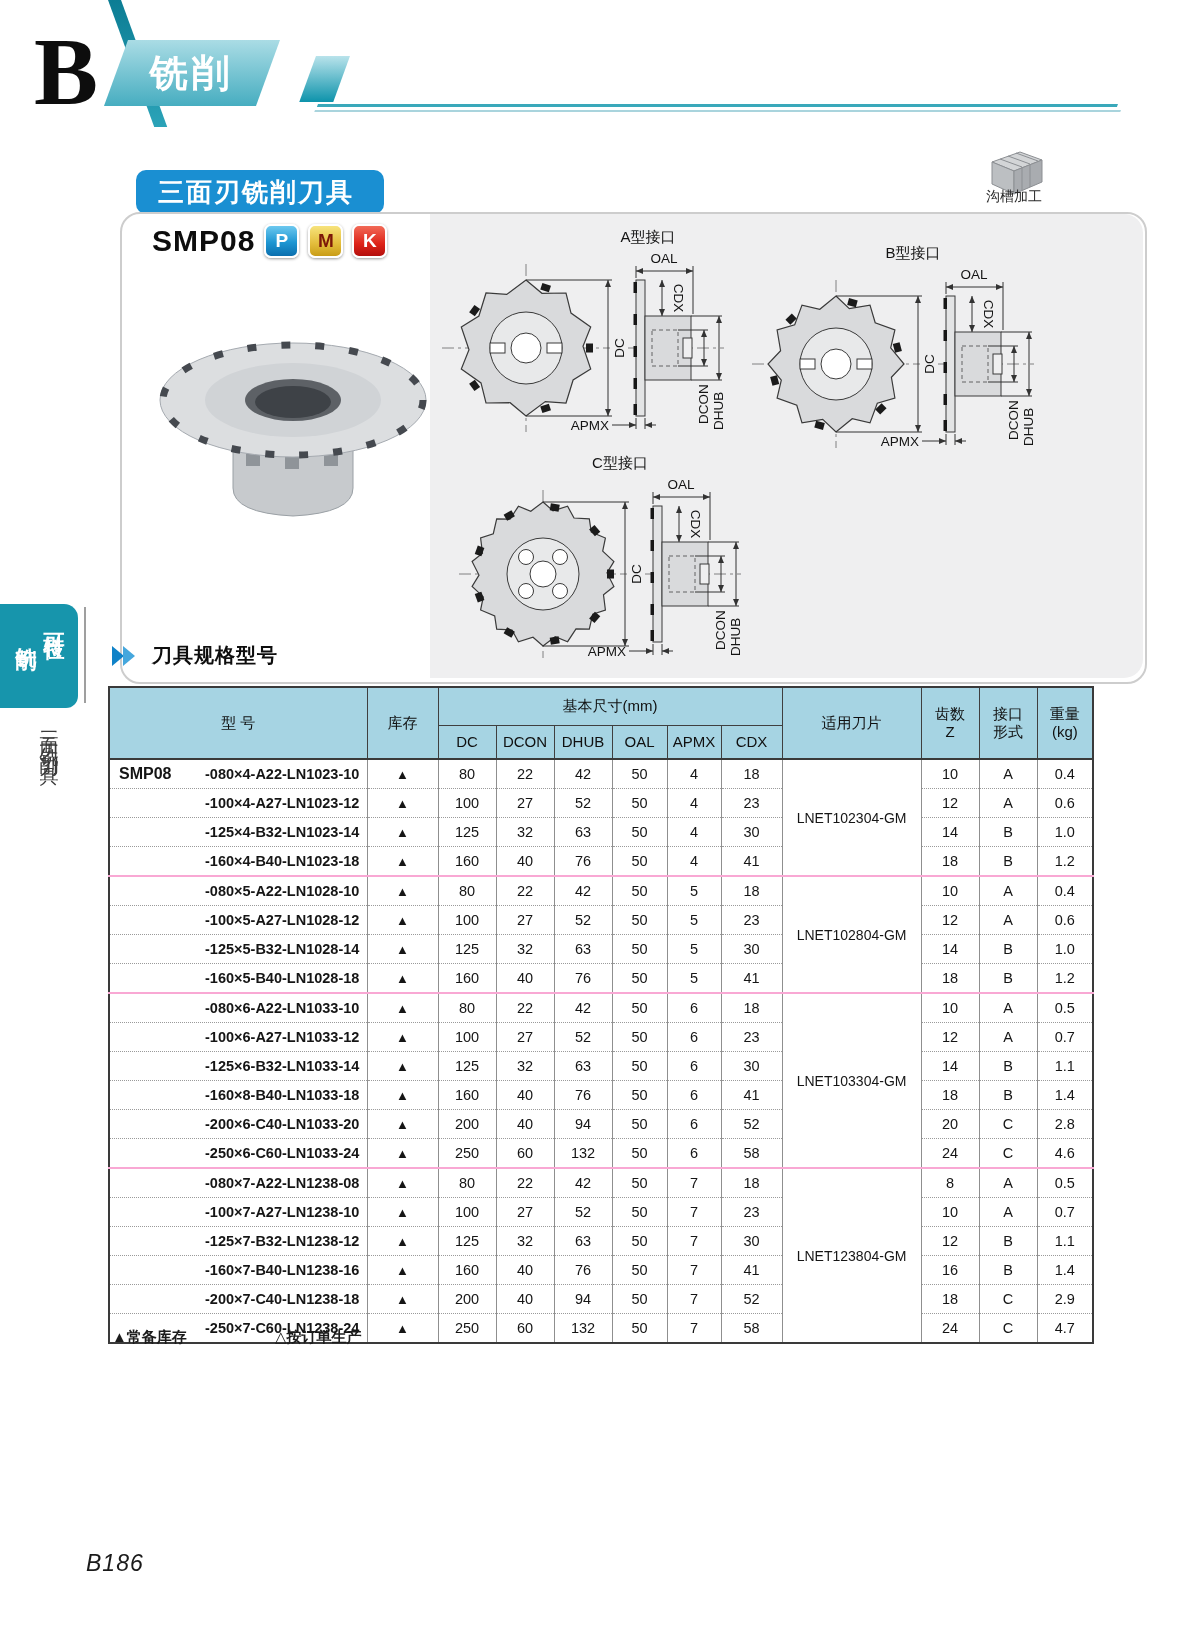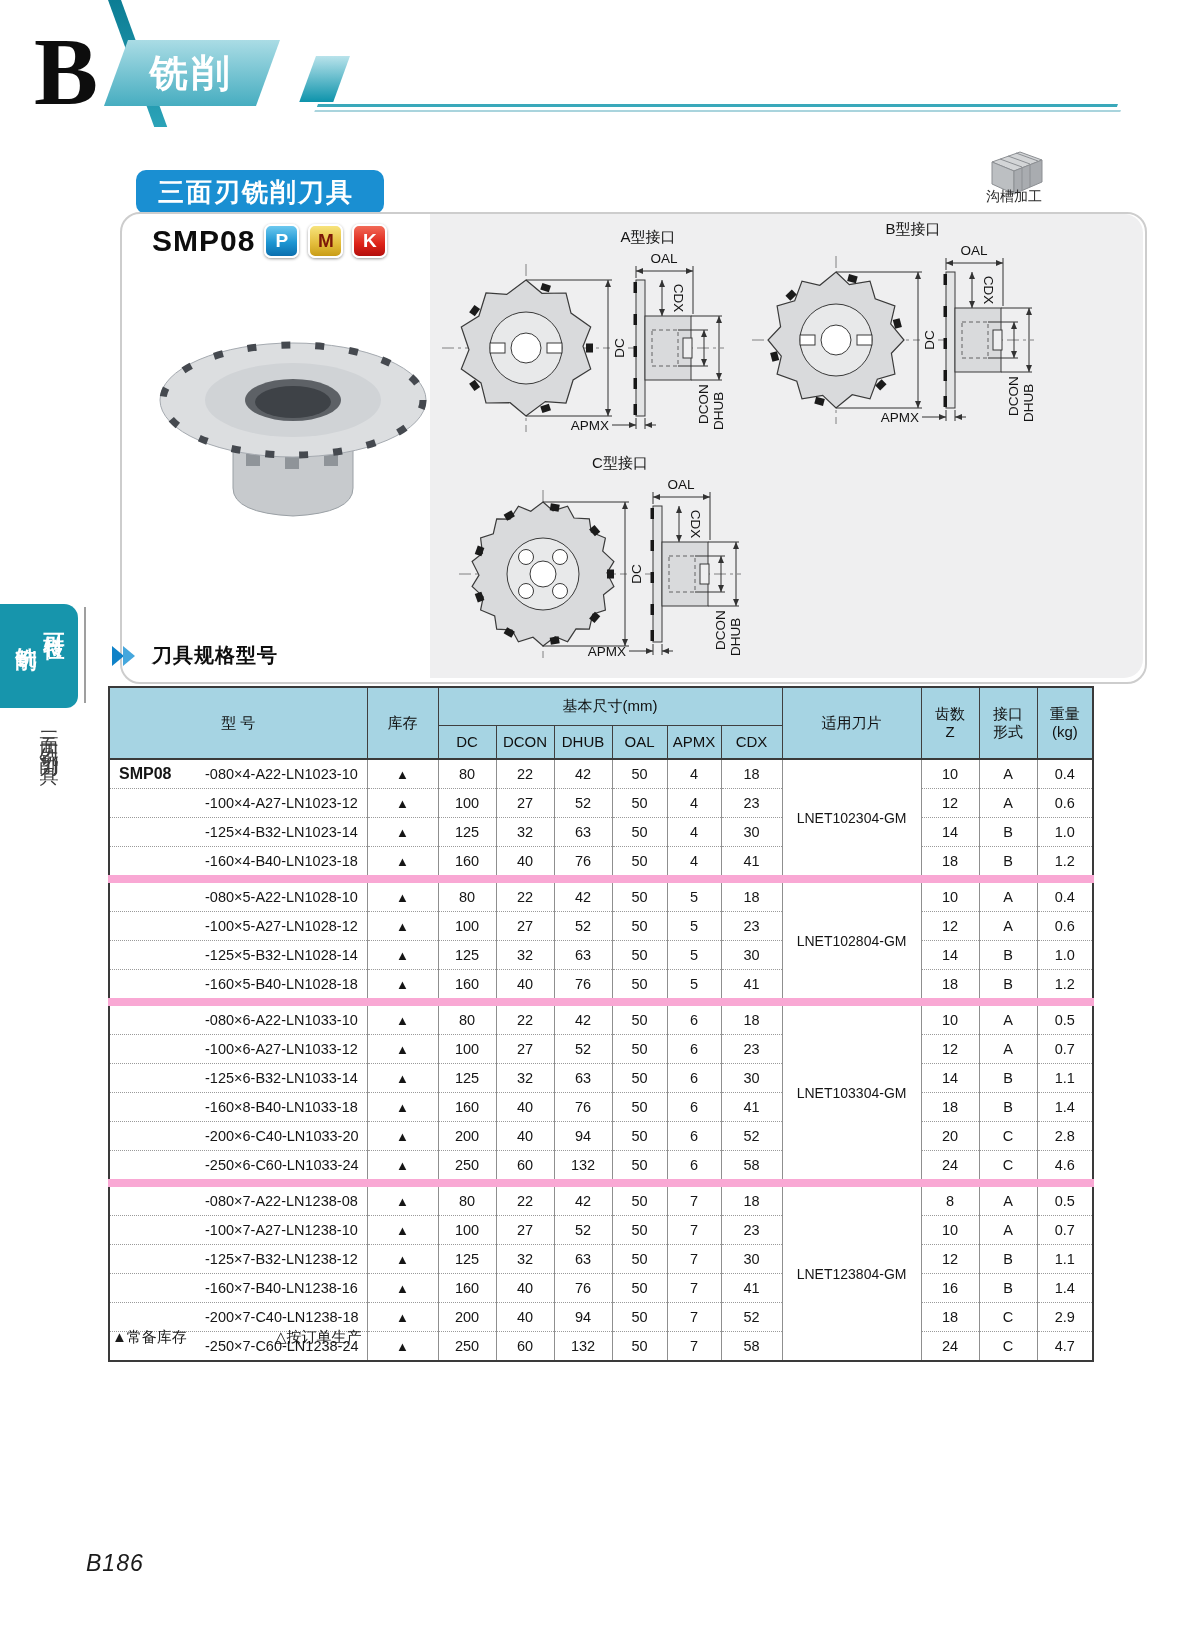--- a/index.html
+++ b/index.html
@@ -61,29 +61,29 @@
   table.spec{position:absolute;left:108px;top:686px;width:984px;border-collapse:collapse;
              table-layout:fixed;border:2px solid #3a3a3a;background:#fff;}
   .spec th{background:#a6d4e3;border:1px solid #3f3f3f;font-weight:normal;font-size:15px;color:#101010;padding:0;}
   .spec thead{border-bottom:2px solid #3a3a3a;}
   .spec thead tr.r1{height:38px;}
   .spec thead tr.r2{height:34px;}
   .spec th .l{display:block;line-height:18px;}
   .spec td{border-left:1px solid #8f8f8f;border-right:1px solid #8f8f8f;text-align:center;
            font-size:14.5px;color:#151515;height:28px;padding:0;}
   .spec tr.dt td{border-top:1px dotted #9a9a9a;}
-  .spec tr.gs td{border-top:8px solid #f9a8d4;}
+  .spec tr.gs td{border-top:2px solid #f9a8d4;}
   .spec td.m{text-align:left;}
   .spec .series{display:inline-block;width:86px;padding-left:9px;font-weight:bold;font-size:16px;}
-  .spec .mdl{font-weight:normal;font-size:14.5px;}
+  .spec .mdl{font-weight:bold;font-size:14.5px;}
   .spec td.stock{font-size:13px;}
   .spec td.ins{font-size:14px;margin-left:30px;}
 
   .footnotes{left:112px;top:1328px;font-size:15px;color:#1c1c1c;}
-  .footnotes span{margin-right:84px;}
+  .footnotes span{margin-right:84px;font-weight:bold;}
 
   
   .side-tab{left:0;top:604px;width:78px;height:104px;background:#1795ac;border-radius:0 14px 12px 0;}
   .side-tab .c1{position:absolute;left:40px;top:12px;writing-mode:vertical-rl;color:#fff;
                 font-size:21px;font-weight:bold;letter-spacing:3px;}
   .side-tab .c2{position:absolute;left:12px;top:26px;writing-mode:vertical-rl;color:#fff;
                 font-size:21px;font-weight:bold;letter-spacing:3px;}
   .side-line{left:84px;top:607px;width:2px;height:96px;background:#9f9f9f;}
   .side-vtitle{left:36px;top:716px;writing-mode:vertical-rl;font-size:19px;color:#3a3a3a;letter-spacing:6px;}
 
@@ -194,21 +194,21 @@
         <text x="285" y="204" class="dlabel" transform="rotate(-90 285 204)">DHUB</text>
         <line x1="198" y1="192" x2="198" y2="203" class="dim"></line>
         <line x1="207" y1="192" x2="207" y2="203" class="dim"></line>
         <line x1="174" y1="199" x2="198" y2="199" class="dim"></line>
         <polygon points="198,199 191,196 191,202" class="af"></polygon>
         <line x1="207" y1="199" x2="218" y2="199" class="dim"></line>
         <polygon points="207,199 214,196 214,202" class="af"></polygon>
         <text x="171" y="204" class="dlabel" text-anchor="end">APMX</text>
       </svg>
   </div>
-  <div class="abs" style="left:748px;top:218px">
+  <div class="abs" style="left:748px;top:242px">
     <svg class="dwg" id="dwg-b" viewBox="0 0 300 216">
         <text x="165" y="16" class="dtitle" text-anchor="middle">B型接口</text>
         <line x1="4" y1="122" x2="172" y2="122" class="cl"></line>
         <line x1="88" y1="38" x2="88" y2="206" class="cl"></line>
         <polygon points="88.0,54.0 101.3,66.6 122.0,63.1 127.2,80.7 146.9,88.0 142.7,105.8 156.0,122.0 143.4,135.3 146.9,156.0 129.3,161.2 122.0,180.9 104.2,176.7 88.0,190.0 74.7,177.4 54.0,180.9 48.8,163.3 29.1,156.0 33.3,138.2 20.0,122.0 32.6,108.7 29.1,88.0 46.7,82.8 54.0,63.1 71.8,67.3 " fill="#d9dadc" stroke="#3a3a3a" stroke-width="1.2"></polygon>
         <rect x="83.5" y="55" width="9" height="7" fill="#1b1b1b" transform="rotate(15 88 122)"></rect>
         <rect x="83.5" y="55" width="9" height="7" fill="#1b1b1b" transform="rotate(75 88 122)"></rect>
         <rect x="83.5" y="55" width="9" height="7" fill="#1b1b1b" transform="rotate(135 88 122)"></rect>
         <rect x="83.5" y="55" width="9" height="7" fill="#1b1b1b" transform="rotate(195 88 122)"></rect>
         <rect x="83.5" y="55" width="9" height="7" fill="#1b1b1b" transform="rotate(255 88 122)"></rect>

